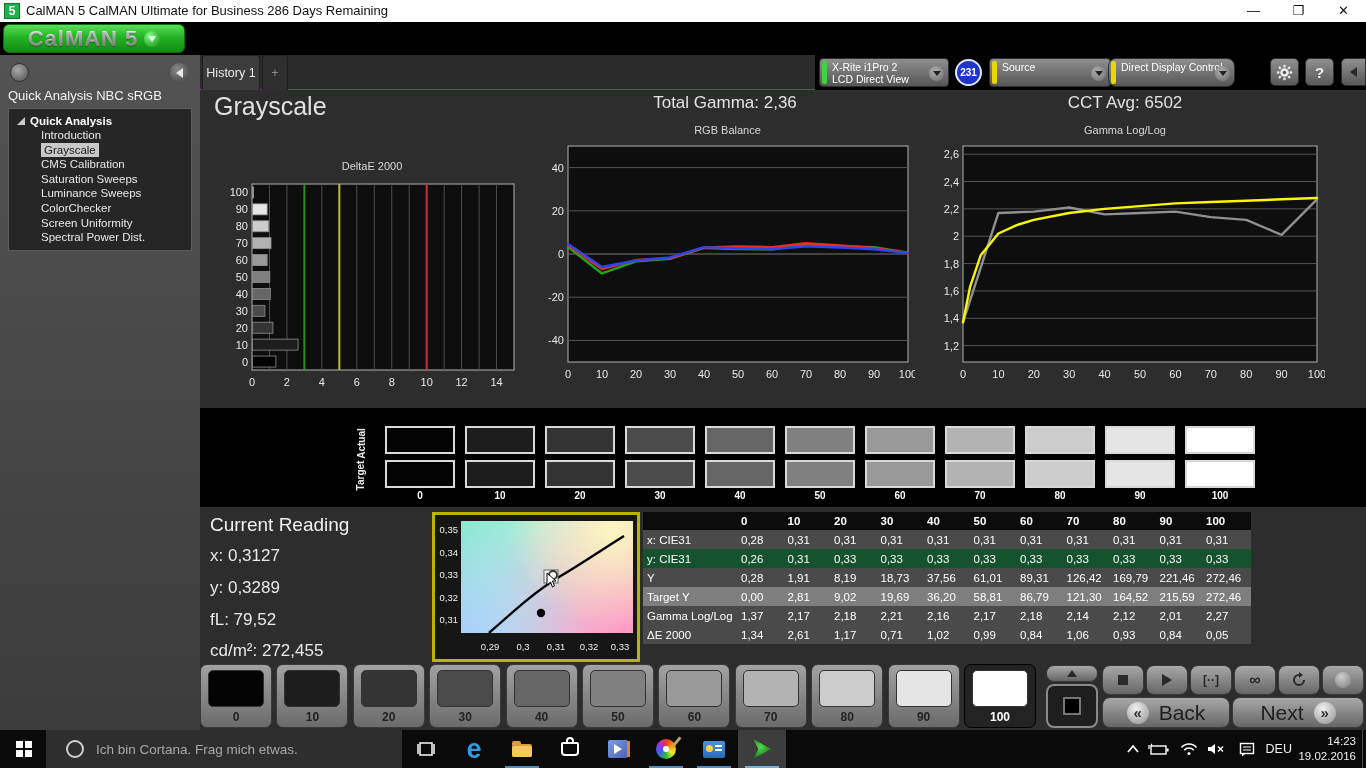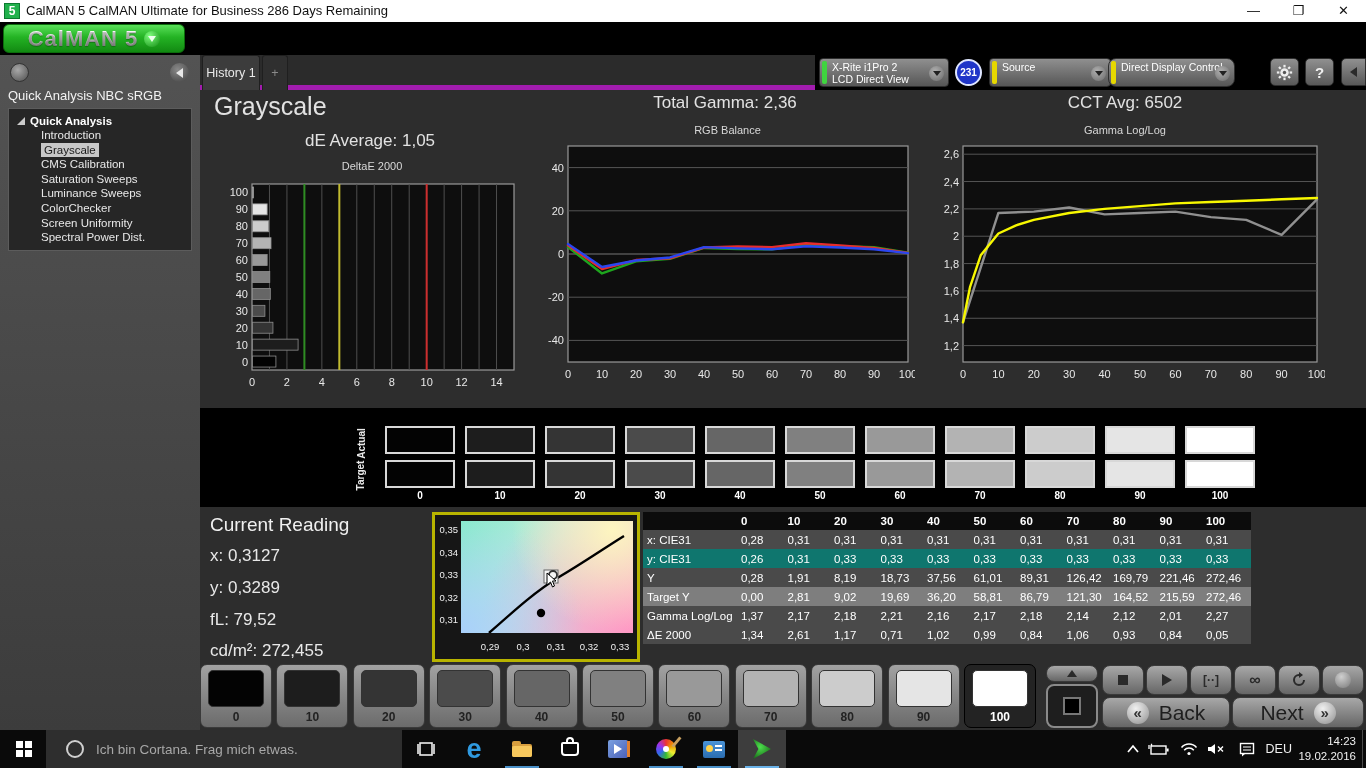--- a/index.html
+++ b/index.html
@@ -33,21 +33,21 @@
   .side-collapse{left:170px;top:8px;width:19px;height:19px;border-radius:50%;
         background:radial-gradient(circle at 40% 35%,#8a8a8a,#3e3e3e);display:flex;align-items:center;justify-content:center;}
   .side-header{left:8px;top:33px;font-size:13px;color:#f2f2f2;}
   .tree{left:8px;top:53px;width:184px;height:143px;background:#262626;border:1px solid #5c5c5c;padding:4px 0 0 0;}
   .tree-root{display:flex;align-items:center;gap:5px;padding-left:8px;color:#fff;font-weight:bold;font-size:11.5px;height:15px;}
   .tree-item{padding-left:32px;color:#e8e8e8;font-size:11.5px;height:14.6px;line-height:14.6px;}
   .tree-item span{display:inline-block;}
   .tree-item.sel span{background:#cscsc8;}
   .tree-item.sel span{background:#c8c8c8;color:#1a1a1a;padding:0 3px;}
   
-  .tabrow{left:200px;top:55px;width:1166px;height:35px;background:#2b2b2b;border-bottom:5px solid #a21caf;}
+  .tabrow{left:200px;top:55px;width:1166px;height:35px;background:#2b2b2b;border-bottom:1px solid #a21caf;}
   .tab{top:0;height:35px;background:#3c3c3c;color:#e8e8e8;font-size:12.5px;
        display:flex;align-items:center;justify-content:center;border:1px solid #1f1f1f;border-bottom:none;border-radius:3px 3px 0 0;}
   .toolstrip{left:615px;top:0;width:551px;height:35px;background:#000;}
   .dropdown{top:3px;height:29px;border-radius:4px;background:linear-gradient(180deg,#8f8f8f,#565656);
         border:1px solid #2e2e2e;color:#fff;overflow:hidden;}
   .dd-bar{position:absolute;left:2px;top:2px;bottom:2px;width:5px;border-radius:2px;}
   .dd-text{position:absolute;left:12px;top:2px;font-size:10.5px;line-height:12px;color:#fff;}
   .dd-arrow{position:absolute;right:4px;top:7px;width:15px;height:15px;border-radius:50%;
         background:radial-gradient(circle at 40% 35%,#b0b0b0,#6a6a6a);display:flex;align-items:center;justify-content:center;}
   .dd-arrow .tri-down{border-left-width:4px;border-right-width:4px;border-top:5px solid #222;}
@@ -221,21 +221,20 @@
       <div class="abs toolbtn" style="left:490px;">
           <span>?</span>
         </div>
       <div class="abs toolbtn" style="left:526px;width:25px;border-radius:5px 0 0 5px;">
           <span class="tri-left" style="border-right-color:#2a2a2a;"></span>
         </div>
     </div>
   </div>
 
   <div class="abs h-grayscale">Grayscale</div>
-  <div class="abs h-sub" style="left:240px;top:131px;width:260px;text-align:center;">dE Average: 1,05</div>
   <div class="abs h-sub" style="left:560px;top:93px;width:330px;text-align:center;">Total Gamma: 2,36</div>
   <div class="abs h-sub" style="left:1000px;top:93px;width:250px;text-align:center;">CCT Avg: 6502</div>
 
   <div class="abs chart" style="left:222px;top:160px;width:300px;height:240px;">
     <div class="chart-title" id="t-deltae">DeltaE 2000</div>
     <svg id="svg-deltae" width="300" height="222">
         <rect x="30" y="10" width="262" height="186" fill="#0e0e0e" stroke="#999" stroke-width="1.2"></rect>
         <line x1="47.46666666666667" y1="10" x2="47.46666666666667" y2="196" stroke="#4f4f4f" stroke-width="1"></line>
         <line x1="64.93333333333334" y1="10" x2="64.93333333333334" y2="196" stroke="#4f4f4f" stroke-width="1"></line>
         <line x1="82.4" y1="10" x2="82.4" y2="196" stroke="#4f4f4f" stroke-width="1"></line>
@@ -438,21 +437,21 @@
         <div class="val">0,31</div>
         <div class="val">0,31</div>
         <div class="val">0,31</div>
         <div class="val">0,31</div>
         <div class="val">0,31</div>
         <div class="val">0,31</div>
         <div class="val">0,31</div>
         <div class="val">0,31</div>
         <div class="val">0,31</div>
       </div>
-      <div class="trow" style="background: #0f766e;">
+      <div class="trow" style="background: #14532d;">
         <div class="lbl">y: CIE31</div>
         <div class="val">0,26</div>
         <div class="val">0,31</div>
         <div class="val">0,33</div>
         <div class="val">0,33</div>
         <div class="val">0,33</div>
         <div class="val">0,33</div>
         <div class="val">0,33</div>
         <div class="val">0,33</div>
         <div class="val">0,33</div>

